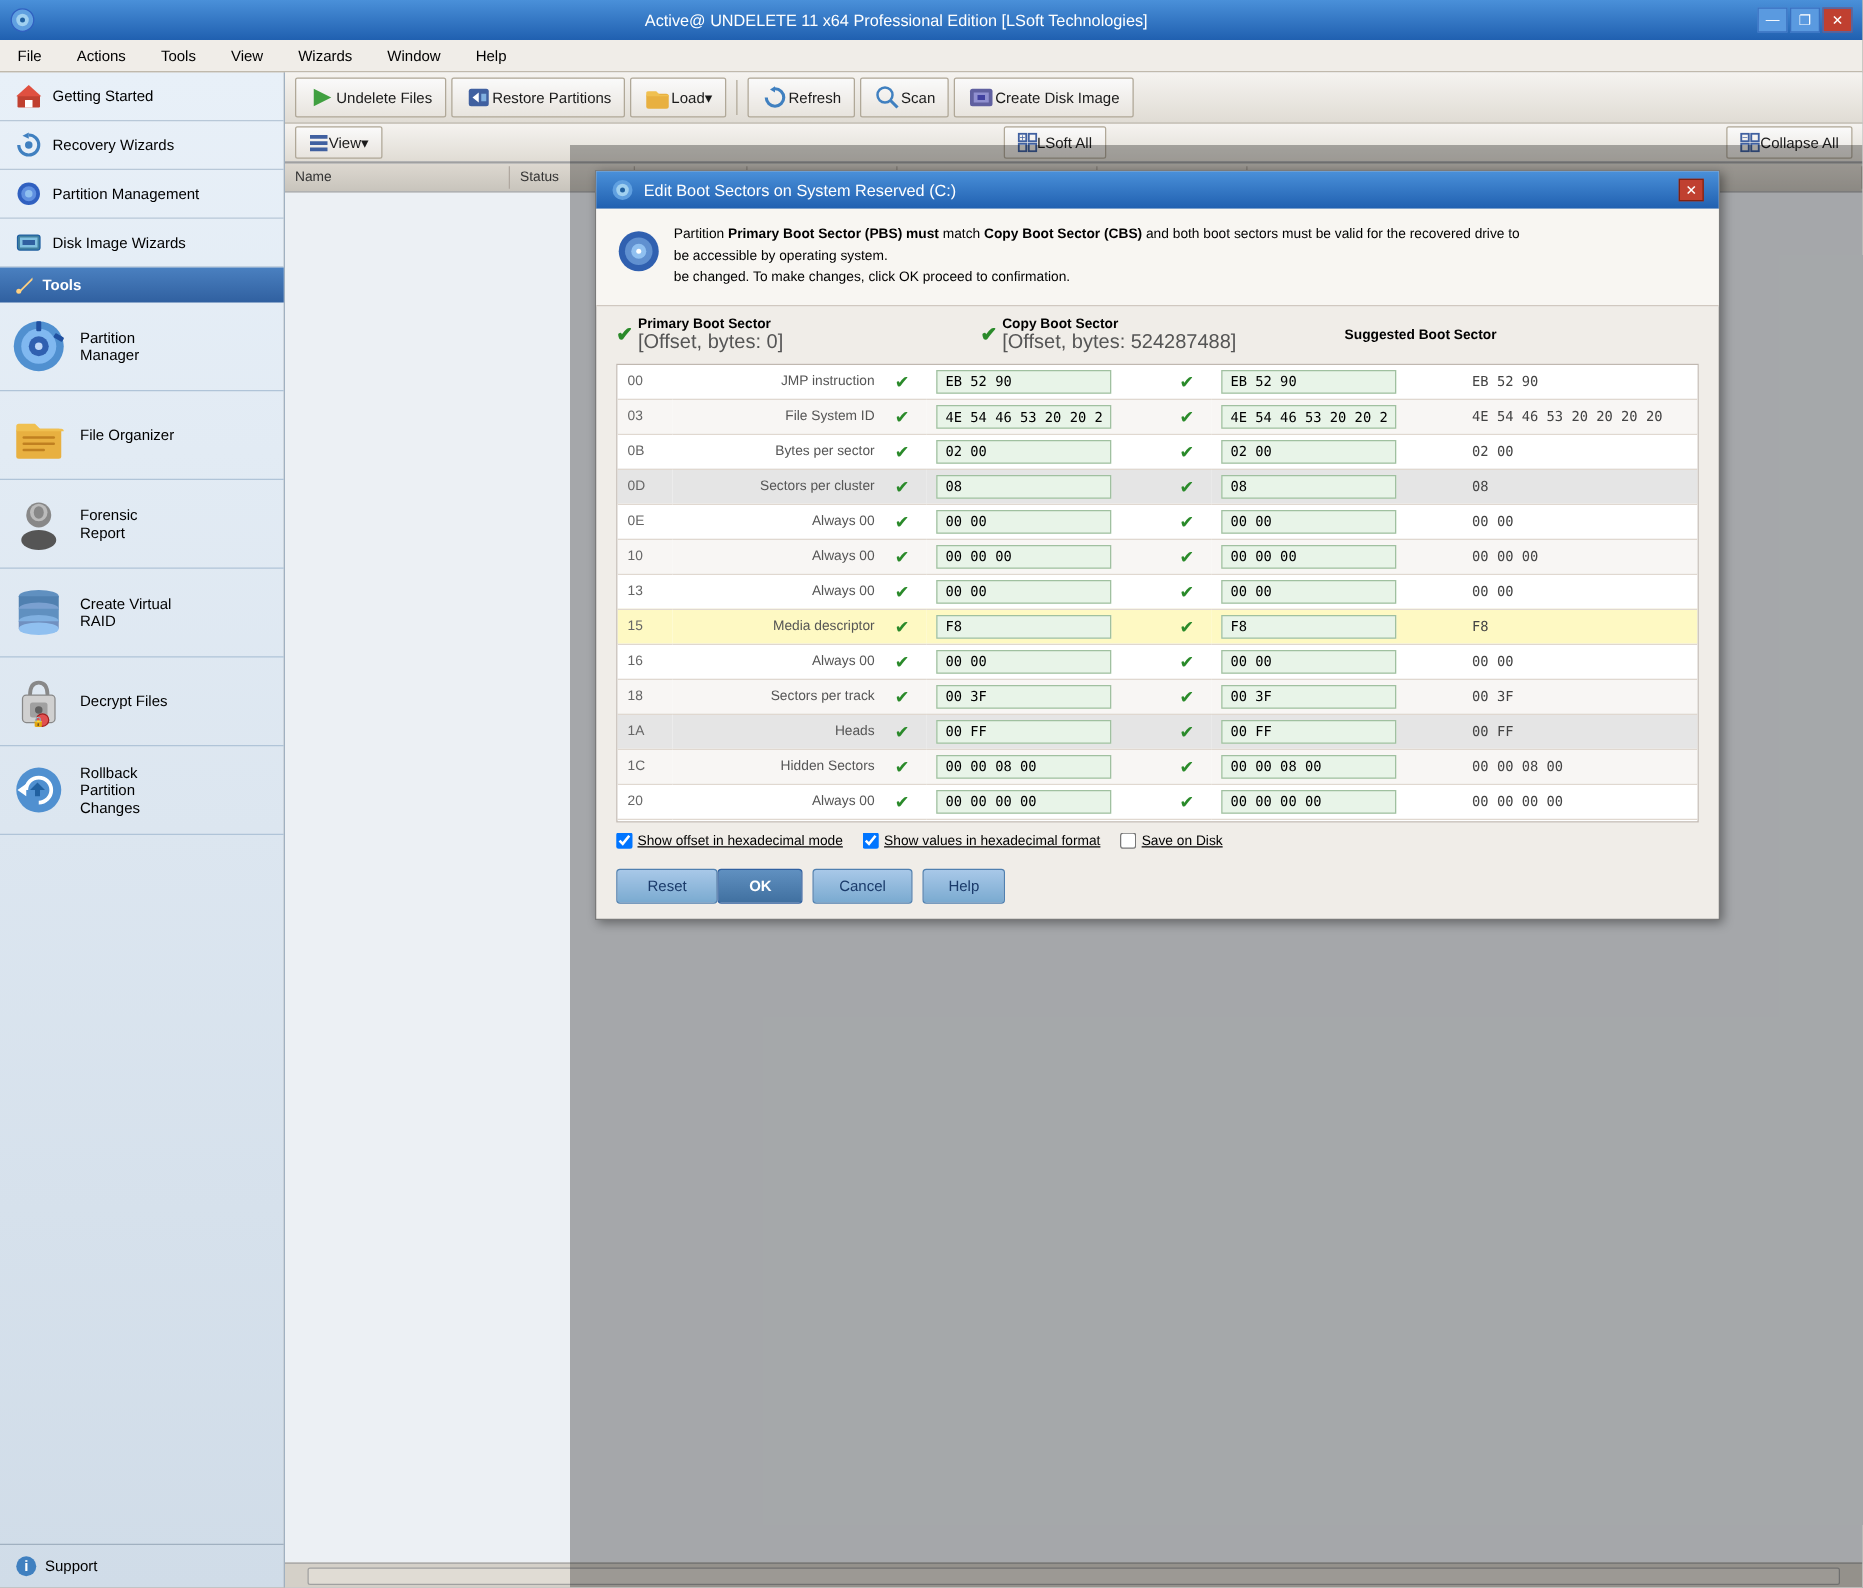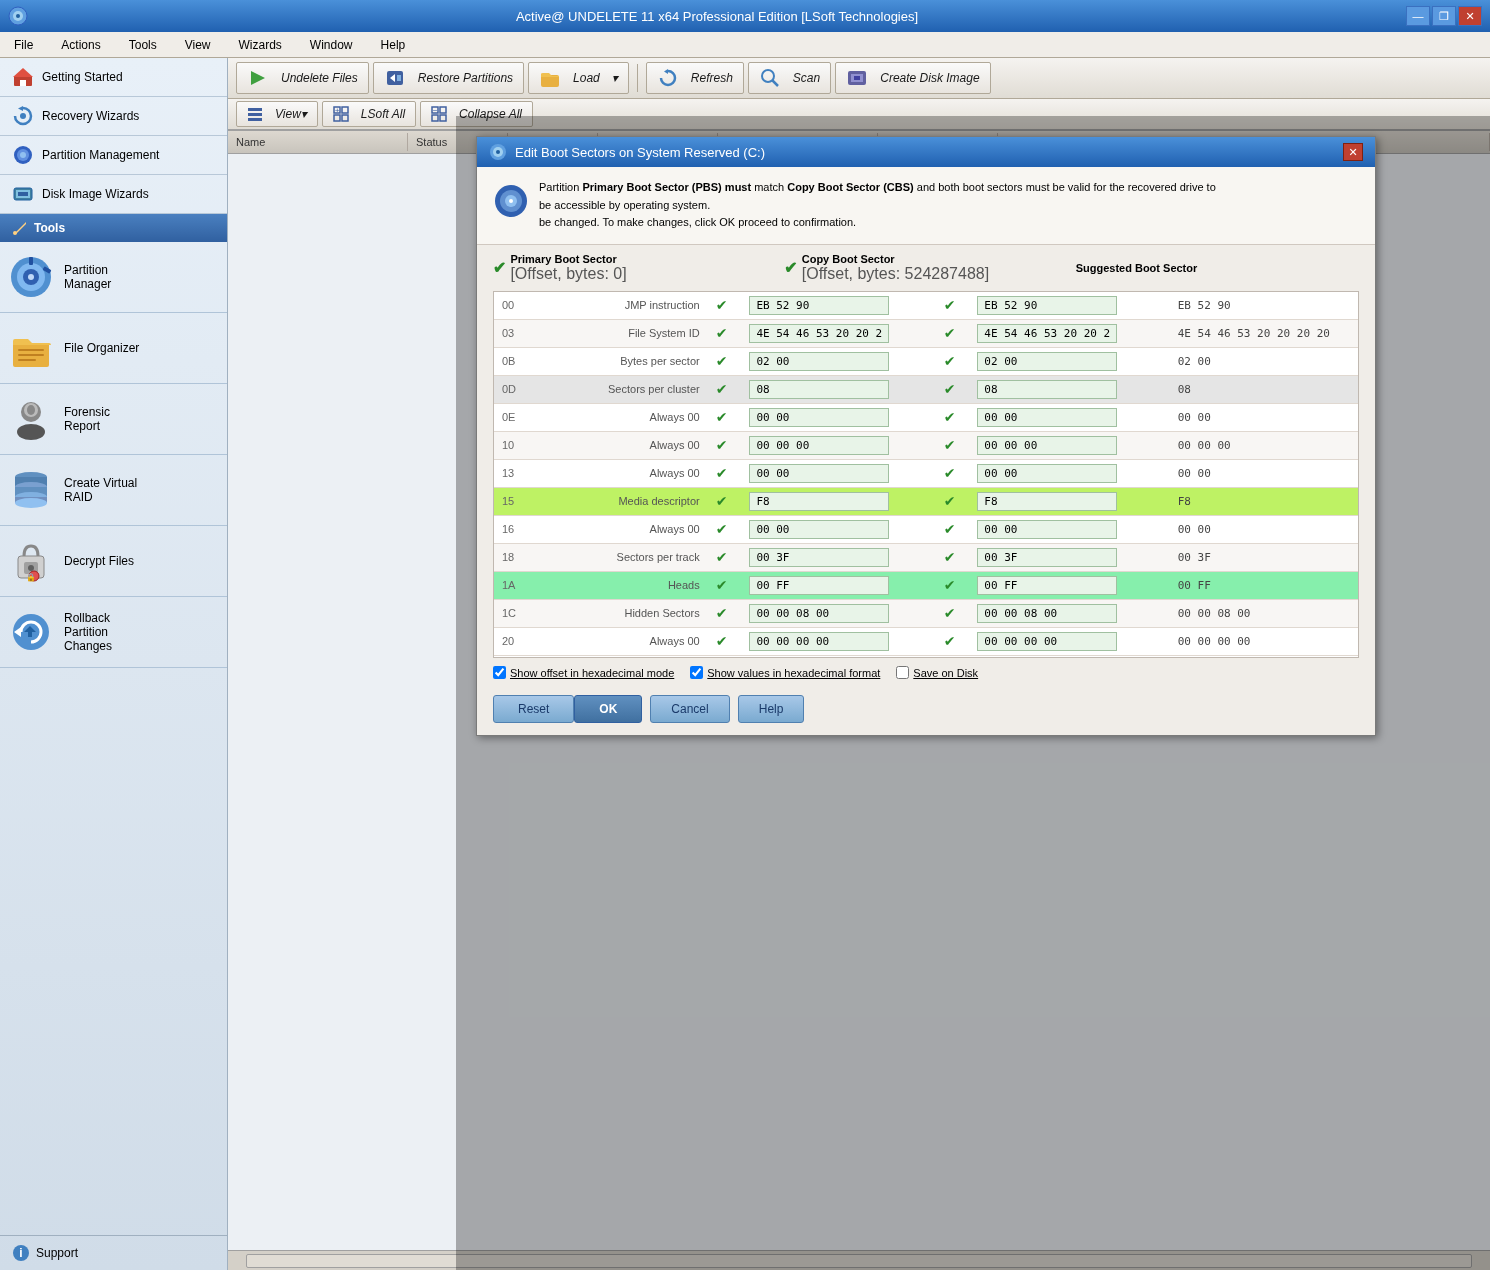--- a/index.html
+++ b/index.html
@@ -61,33 +61,32 @@
     
     .content-area { flex: 1; display: flex; flex-direction: column; background: #ecf0f4; }
 
     
     .toolbar {
       background: linear-gradient(to bottom, #f5f3f0, #e0dcd4);
       border-bottom: 1px solid #b0a898; padding: 4px 8px;
       display: flex; align-items: center; gap: 4px; flex-wrap: wrap;
     }
     .toolbar-btn {
-      display: flex; align-items: center; gap: 12px; padding: 4px 10px;
+      display: flex; align-items: center; gap: 0; padding: 4px 10px;
       background: linear-gradient(to bottom, #fafafa, #e8e4de);
       border: 1px solid #b0a898; cursor: pointer; font-size: 12px; color: #1a1a1a;
       border-radius: 2px;
-      font-style: italic;
     }
     .toolbar-sep { width: 1px; height: 28px; background: #b0a898; margin: 0 4px; }
 
     
     .toolbar2 {
       background: linear-gradient(to bottom, #f5f3f0, #e0dcd4);
       border-bottom: 2px solid #a0a0a0; padding: 2px 8px;
-      display: flex; align-items: center; gap: 4px;
+      display: flex; align-items: center; gap: 4px; justify-content: space-between;
     }
 
     
     .table-header {
       display: grid;
       grid-template-columns: 180px 100px 90px 120px 160px 120px 1fr;
       background: linear-gradient(to bottom, #ddd8d0, #c8c4bc);
       border-bottom: 1px solid #a0a0a0; padding: 2px 0;
     }
     .th { padding: 3px 8px; font-size: 11px; color: #333; border-right: 1px solid #b0a8a0; }
@@ -593,21 +592,21 @@
       <input class="val-input" type="text" value="00 00" style="">
     </td>
     <td class="check-col"><span class="check-icon">✔</span></td>
     <td class="val-col">
       <input class="val-input copy" type="text" value="00 00" style="">
     </td>
     <td class="val-col">
       <span class="val-suggested">00 00</span>
     </td>
   </tr>
-                <tr style="background: #bef264;">
+                <tr style="background: #fef9c3;">
     <td class="offset-col">15</td>
     <td class="name-col">Media descriptor</td>
     <td class="check-col"><span class="check-icon">✔</span></td>
     <td class="val-col">
       <input class="val-input" type="text" value="F8" style="">
     </td>
     <td class="check-col"><span class="check-icon">✔</span></td>
     <td class="val-col">
       <input class="val-input copy" type="text" value="F8" style="">
     </td>
@@ -638,21 +637,21 @@
       <input class="val-input" type="text" value="00 3F" style="">
     </td>
     <td class="check-col"><span class="check-icon">✔</span></td>
     <td class="val-col">
       <input class="val-input copy" type="text" value="00 3F" style="">
     </td>
     <td class="val-col">
       <span class="val-suggested">00 3F</span>
     </td>
   </tr>
-                <tr style="background: #86efac;">
+                <tr style="background: #e5e5e5;">
     <td class="offset-col">1A</td>
     <td class="name-col">Heads</td>
     <td class="check-col"><span class="check-icon">✔</span></td>
     <td class="val-col">
       <input class="val-input" type="text" value="00 FF" style="">
     </td>
     <td class="check-col"><span class="check-icon">✔</span></td>
     <td class="val-col">
       <input class="val-input copy" type="text" value="00 FF" style="">
     </td>

